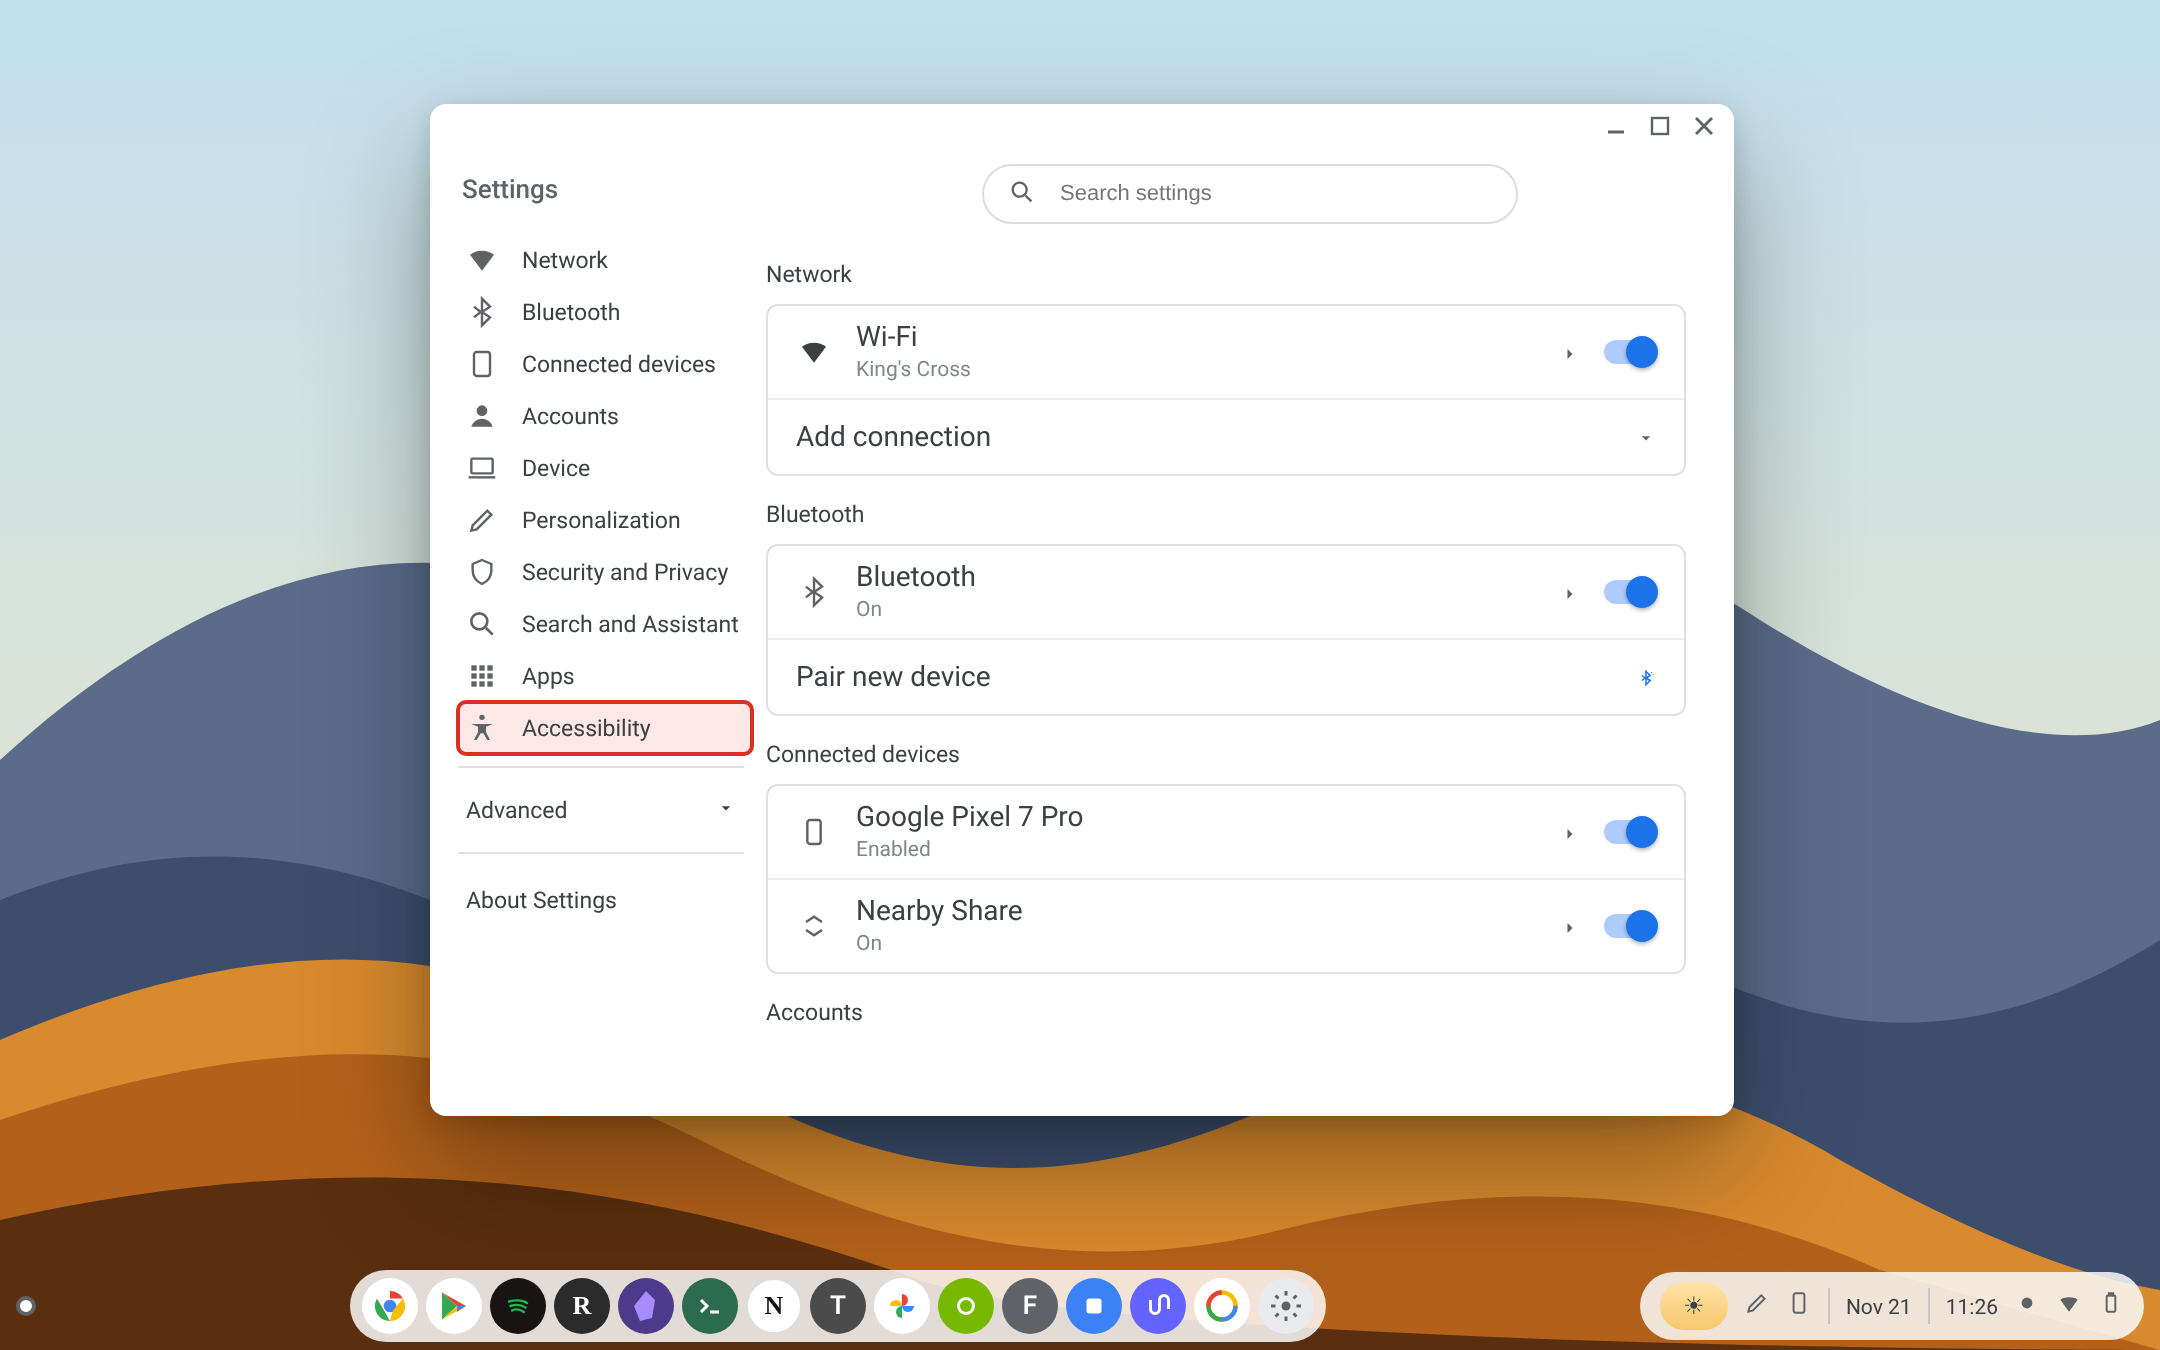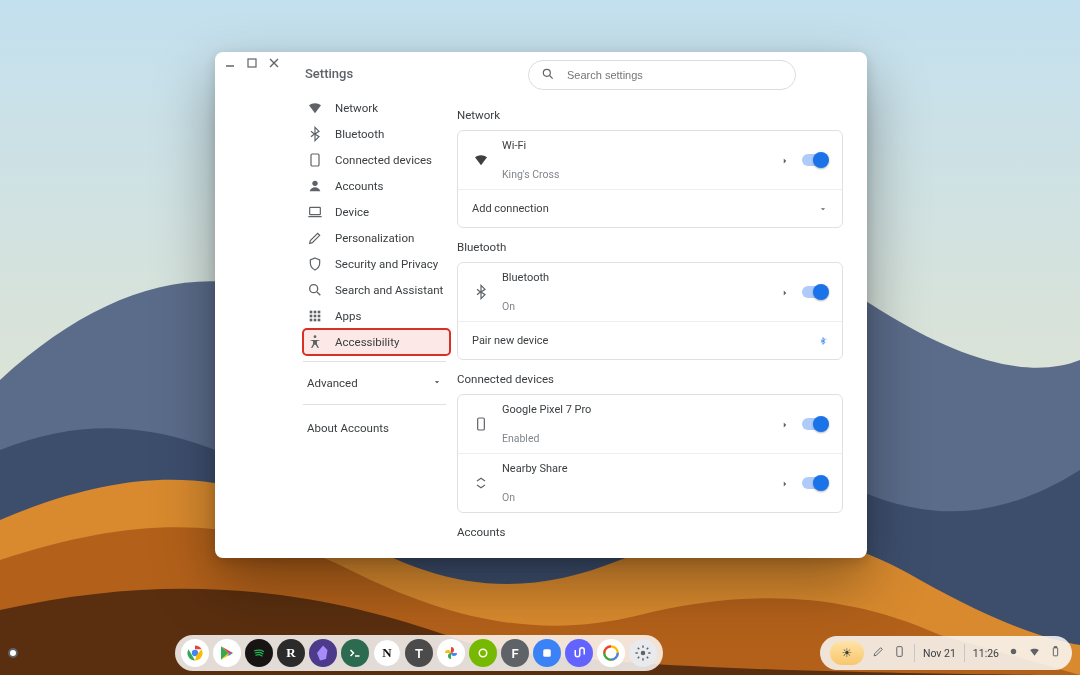--- a/index.html
+++ b/index.html
@@ -9,21 +9,21 @@
   
   .wallpaper { position: absolute; inset: 0; background:
     linear-gradient(#cfe4ef 0%, #dde6de 28%, #e2ddc8 38%, #f0e6d2 42%, #f0e6d2 42%) ;
   }
   .wallpaper svg { position:absolute; inset:0; }
 
   
   .window {
     position: absolute; left: 215px; top: 52px; width: 652px; height: 506px;
     background: #fff; border-radius: 8px; box-shadow: 0 25px 60px rgba(0,0,0,.35), 0 4px 12px rgba(0,0,0,.15);
-    display: flex; flex-direction: row; overflow: hidden;
+    display: flex; flex-direction: column; overflow: hidden;
   }
   .titlebar { height: 22px; display:flex; justify-content:flex-end; align-items:center; padding:0 6px; gap:4px; }
   .titlebar .tb { width:18px; height:18px; display:flex; align-items:center; justify-content:center; font-size:11px; color:#5f6368; border-radius:3px; }
   .titlebar .tb svg { width:12px; height:12px; }
 
   .win-body { flex:1; display:flex; overflow:hidden; }
 
   
   .sidebar { width:168px; padding:8px 6px 8px 14px; border-right:1px solid transparent; display:flex; flex-direction:column; font-size:11.5px; color:#3c4043; }
   .sidebar h1 { font-size:13px; font-weight:500; color:#5f6368; margin:6px 0 14px 2px; }
@@ -45,22 +45,22 @@
   .scroll { flex:1; overflow-y:auto; padding:0 24px 16px 0; }
   .scroll::-webkit-scrollbar{width:0}
 
   .section-title { font-size:11.5px; color:#3c4043; margin:12px 0 8px 0; }
   .card { border:1px solid #e0e0e0; border-radius:6px; background:#fff; }
   .row { display:flex; align-items:center; padding:8px 14px; min-height:38px; gap:12px; }
   .row + .row { border-top:1px solid #eee; }
   .row .ric { width:18px; display:flex; justify-content:center; color:#5f6368; }
   .row .ric svg { width:16px; height:16px; }
   .row .txt { flex:1; display:flex; flex-direction:column; }
-  .row .t1 { font-size:11px; color:#3c4043; }
-  .row .t2 { font-size:10.5px; color:#80868b; margin-top:16px; }
+  .row .t1 { font-size:14px; color:#3c4043; }
+  .row .t2 { font-size:10.5px; color:#80868b; margin-top:1px; }
   .row .chev { color:#5f6368; }
   .row .chev svg { width:10px; height:10px; }
 
   .toggle { width:26px; height:12px; border-radius:8px; position:relative; background:#aecbfa; }
   .toggle::after { content:""; position:absolute; right:-1px; top:-2px; width:16px; height:16px; border-radius:50%; background:#1a73e8; box-shadow:0 1px 2px rgba(0,0,0,.3); }
 
   
   .shelf { position:absolute; left:0; right:0; bottom:0; height:44px; display:flex; align-items:center; justify-content:space-between; padding:0 8px; }
   .shelf .left-dot { width:10px; height:10px; border:2px solid #5f6368; border-radius:50%; background:#fff; }
   .pill { display:flex; align-items:center; gap:4px; background:rgba(250,250,250,.85); border-radius:22px; padding:4px 6px; height:36px; backdrop-filter:saturate(120%); }
@@ -210,21 +210,21 @@
       </div>
 
       <div class="nav-divider"></div>
       <div class="nav-adv">
         <span>Advanced</span>
         <span><svg width="10" height="10" viewBox="0 0 24 24" fill="currentColor">
               <path d="M7 10l5 5 5-5z"></path>
             </svg></span>
       </div>
       <div class="nav-divider"></div>
-      <div class="nav-about"><span>About Accounts</span></div>
+      <div class="nav-about"><span>About Settings</span></div>
     </div>
 
     <div class="main">
       <div class="searchbar-row">
         <div class="searchbar">
           <span><svg viewBox="0 0 24 24" fill="none" stroke="#5f6368" stroke-width="2">
                 <circle cx="10" cy="10" r="6"></circle>
                 <path d="M15 15l5 5"></path>
               </svg></span>
           <input placeholder="Search settings" style="">

